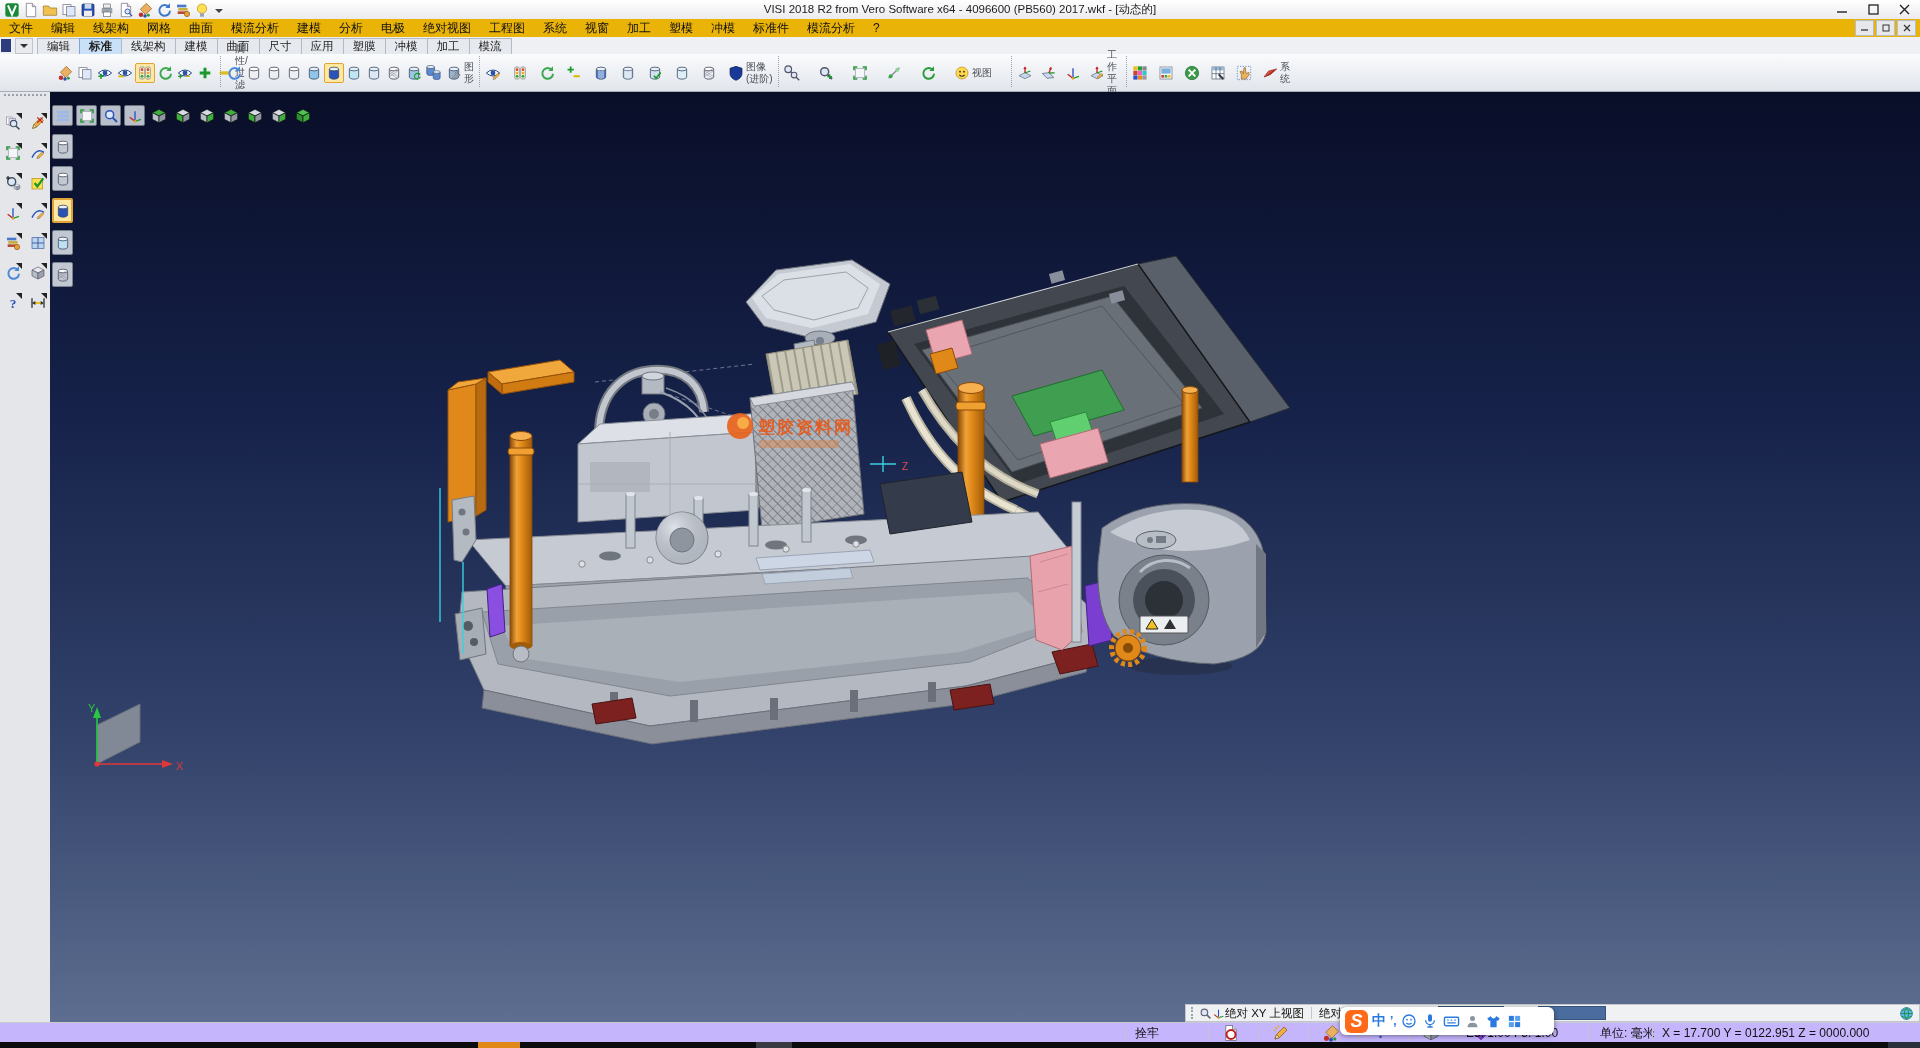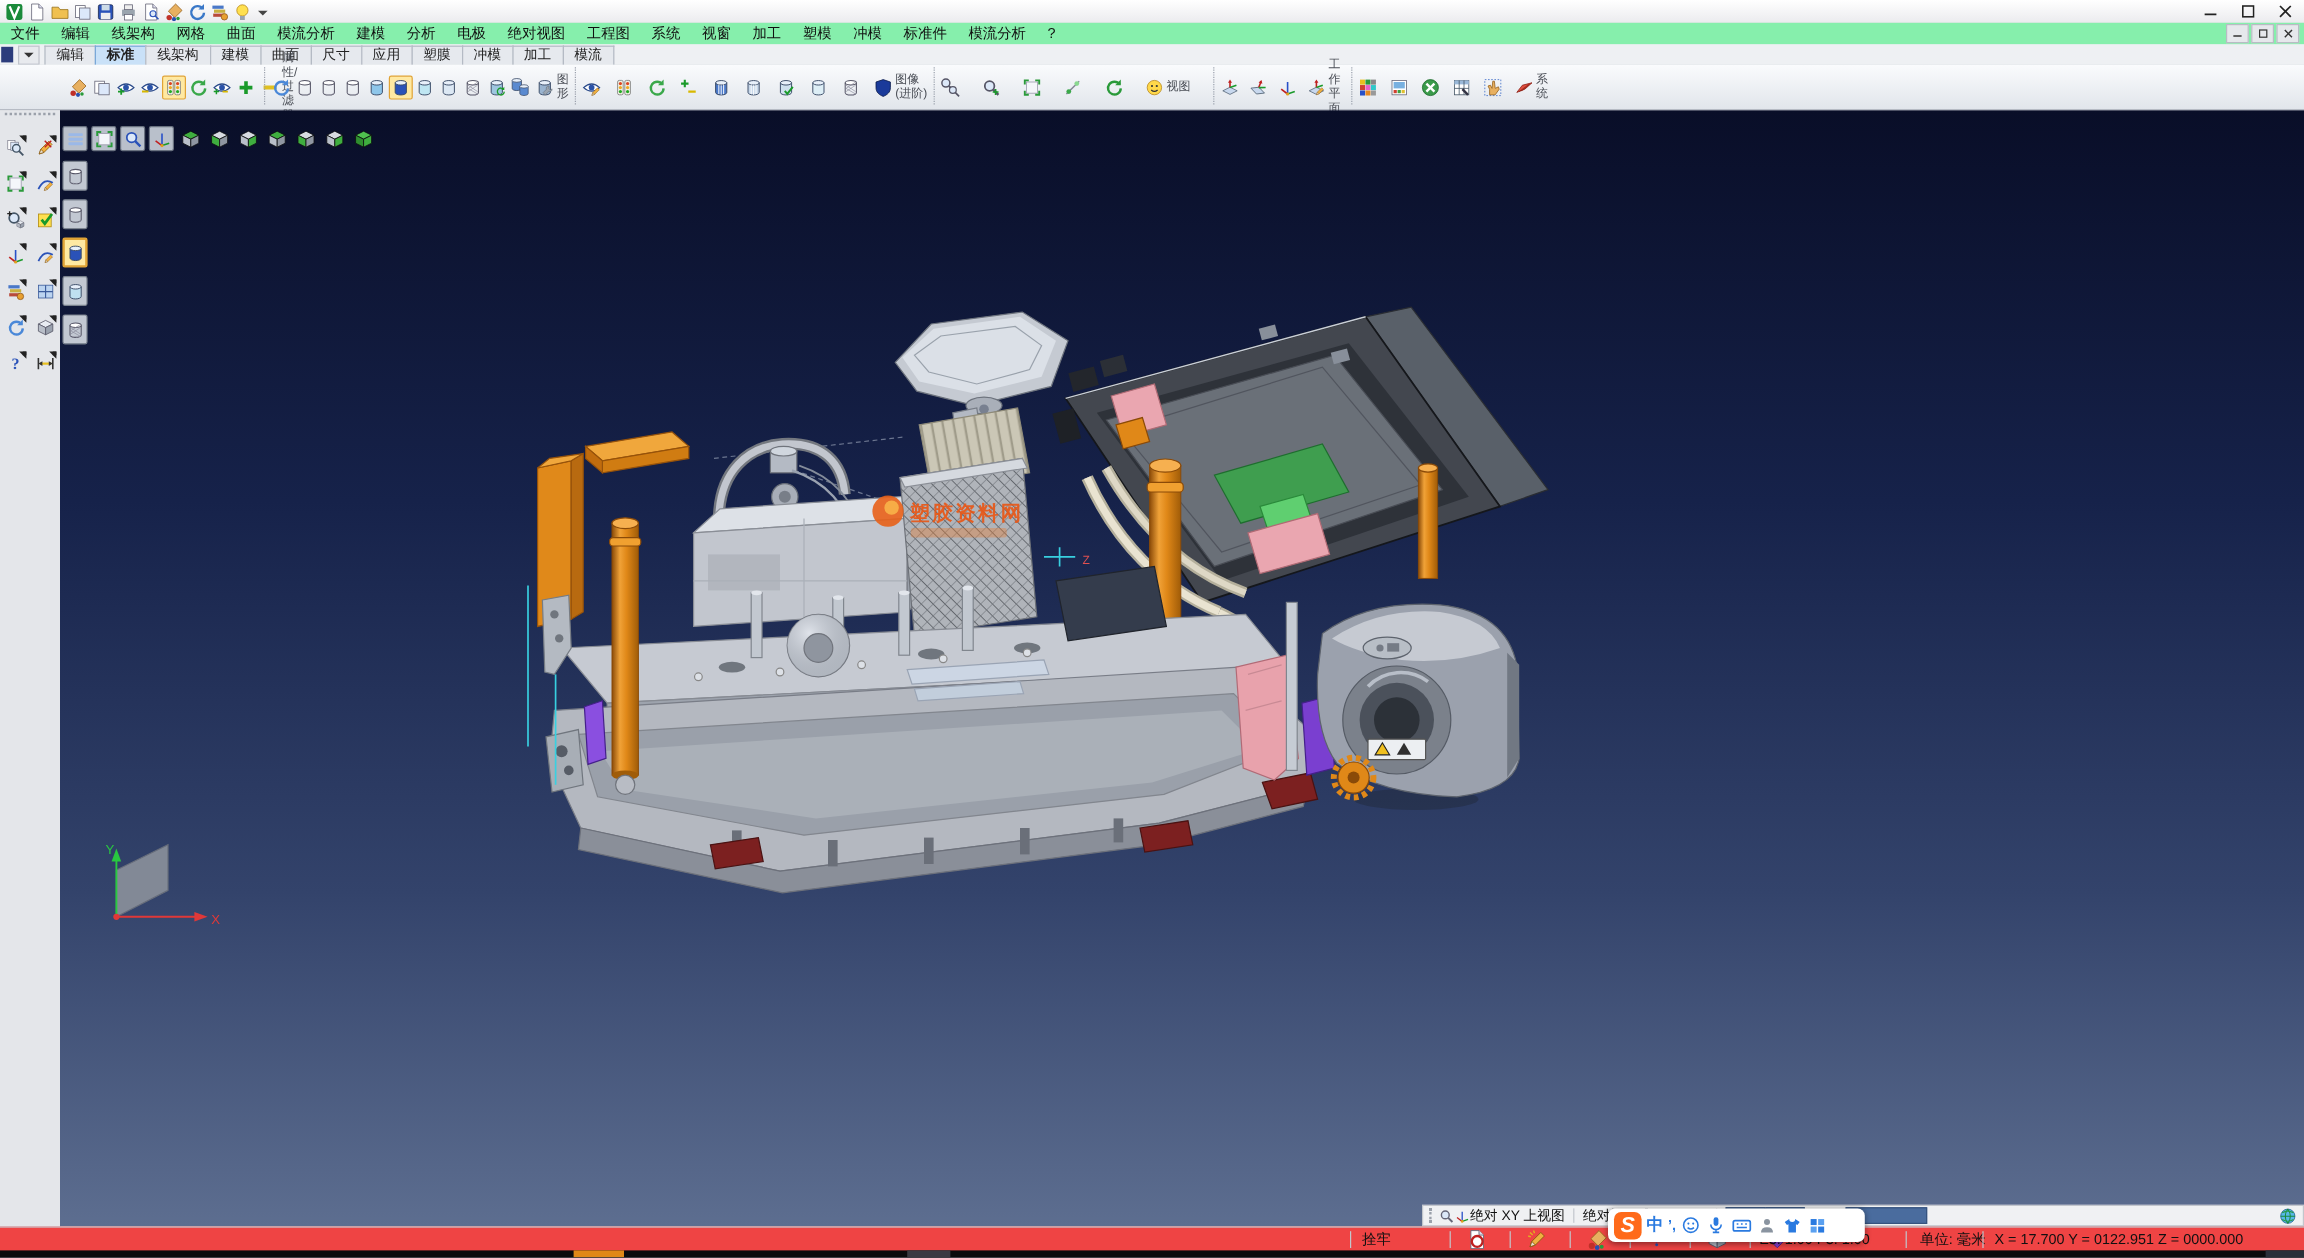--- a/index.html
+++ b/index.html
@@ -11,21 +11,21 @@
             background:linear-gradient(#ffffff,#ebebee);border-bottom:1px solid #cfd2d8;
             display:flex;align-items:center;}
   .qa{display:flex;align-items:center;gap:1px;padding-left:3px;z-index:2;}
   .qa .tb{width:18px;height:16px;}
   .qa-caret{width:0;height:0;border:4px solid transparent;border-top-color:#444;margin:6px 3px 0 3px;}
   .wtitle{position:absolute;left:0;right:0;text-align:center;font-size:11.5px;color:#1c1c1c;}
   .wcontrols{margin-left:auto;display:flex;z-index:2;}
   .wbtn{width:31px;height:18px;display:flex;align-items:center;justify-content:center;}
 
   
-  .menubar{position:absolute;top:19px;left:0;right:0;height:18px;background:#86efac;
+  .menubar{position:absolute;top:19px;left:0;right:0;height:18px;background:#eab308;
            display:flex;align-items:center;font-size:12px;color:#111;}
   .menubar .mitem{padding:0 9px;line-height:18px;}
   .mdictl{margin-left:auto;display:flex;gap:2px;padding-right:4px;}
   .mdibtn{width:17px;height:14px;background:#e6e8ec;border:1px solid #b8bcc4;
           display:flex;align-items:center;justify-content:center;}
 
   
   .tabbar{position:absolute;top:37px;left:0;right:0;height:17px;background:#eef0f3;
           border-bottom:1px solid #c2c6cc;display:flex;align-items:center;font-size:11.5px;}
   .docksq{width:10px;height:13px;background:#2c3c7c;margin-left:1px;}
@@ -72,21 +72,21 @@
   .viewbar{position:absolute;top:1004px;left:1185px;right:0;height:18px;background:#f0f1f3;
            border:1px solid #c2c6cc;display:flex;align-items:center;font-size:11.5px;color:#111;
            padding:0 5px;box-sizing:border-box;}
   .vb-grip{border-left:2px dotted #9aa0aa;height:12px;margin-right:6px;}
   .vb-sep{border-left:1px solid #c2c6cc;height:12px;margin:0 7px;}
   .vb-dots{border-left:2px dotted #b8bcc4;height:12px;margin:0 6px;}
   .swatch{width:31px;height:12px;background:#4a6c9e;border:1px solid #36537e;}
   .swatch.wide{width:66px;}
 
   
-  .statusbar{position:absolute;top:1022px;left:0;right:0;height:20px;background:#ef4444;
+  .statusbar{position:absolute;top:1022px;left:0;right:0;height:20px;background:#c4b5fd;
              border-top:1px solid #c8ccd2;font-size:12px;color:#111;}
   .statusbar .abs{position:absolute;top:0;height:20px;display:flex;align-items:center;}
   .sb-sep{position:absolute;top:3px;height:14px;border-left:1px solid #c2c6cc;}
   .sb-ico{width:18px;height:18px;}
 
   
   .imebar{position:absolute;left:1340px;top:1007px;width:214px;height:28px;background:#fff;
           border-radius:6px;box-shadow:0 1px 5px rgba(0,0,0,.45);display:flex;align-items:center;
           gap:4px;padding:0 5px;z-index:20;box-sizing:border-box;}
   .ime-s{width:23px;height:23px;background:#ff6a1a;border-radius:6px;color:#fff;font-weight:bold;
@@ -412,20 +412,21 @@
             <use href="#s-books"></use>
           </svg>
         </span>
       <span class="tb">
           <svg class="ic" viewBox="0 0 24 24">
             <use href="#s-bulb"></use>
           </svg>
         </span>
       <span class="qa-caret"></span>
     </div>
+    <div class="wtitle">VISI 2018 R2 from Vero Software x64 - 4096600 (PB560) 2017.wkf - [动态的]</div>
     <div class="wcontrols">
       <span class="wbtn">
           <svg width="11" height="11" viewBox="0 0 11 11">
             <path d="M0 8h10" stroke="#222" stroke-width="1.4"></path>
           </svg>
         </span>
       <span class="wbtn">
           <svg width="11" height="11" viewBox="0 0 11 11">
             <rect x="1" y="1" width="9" height="9" fill="none" stroke="#222" stroke-width="1.3"></rect>
           </svg>

